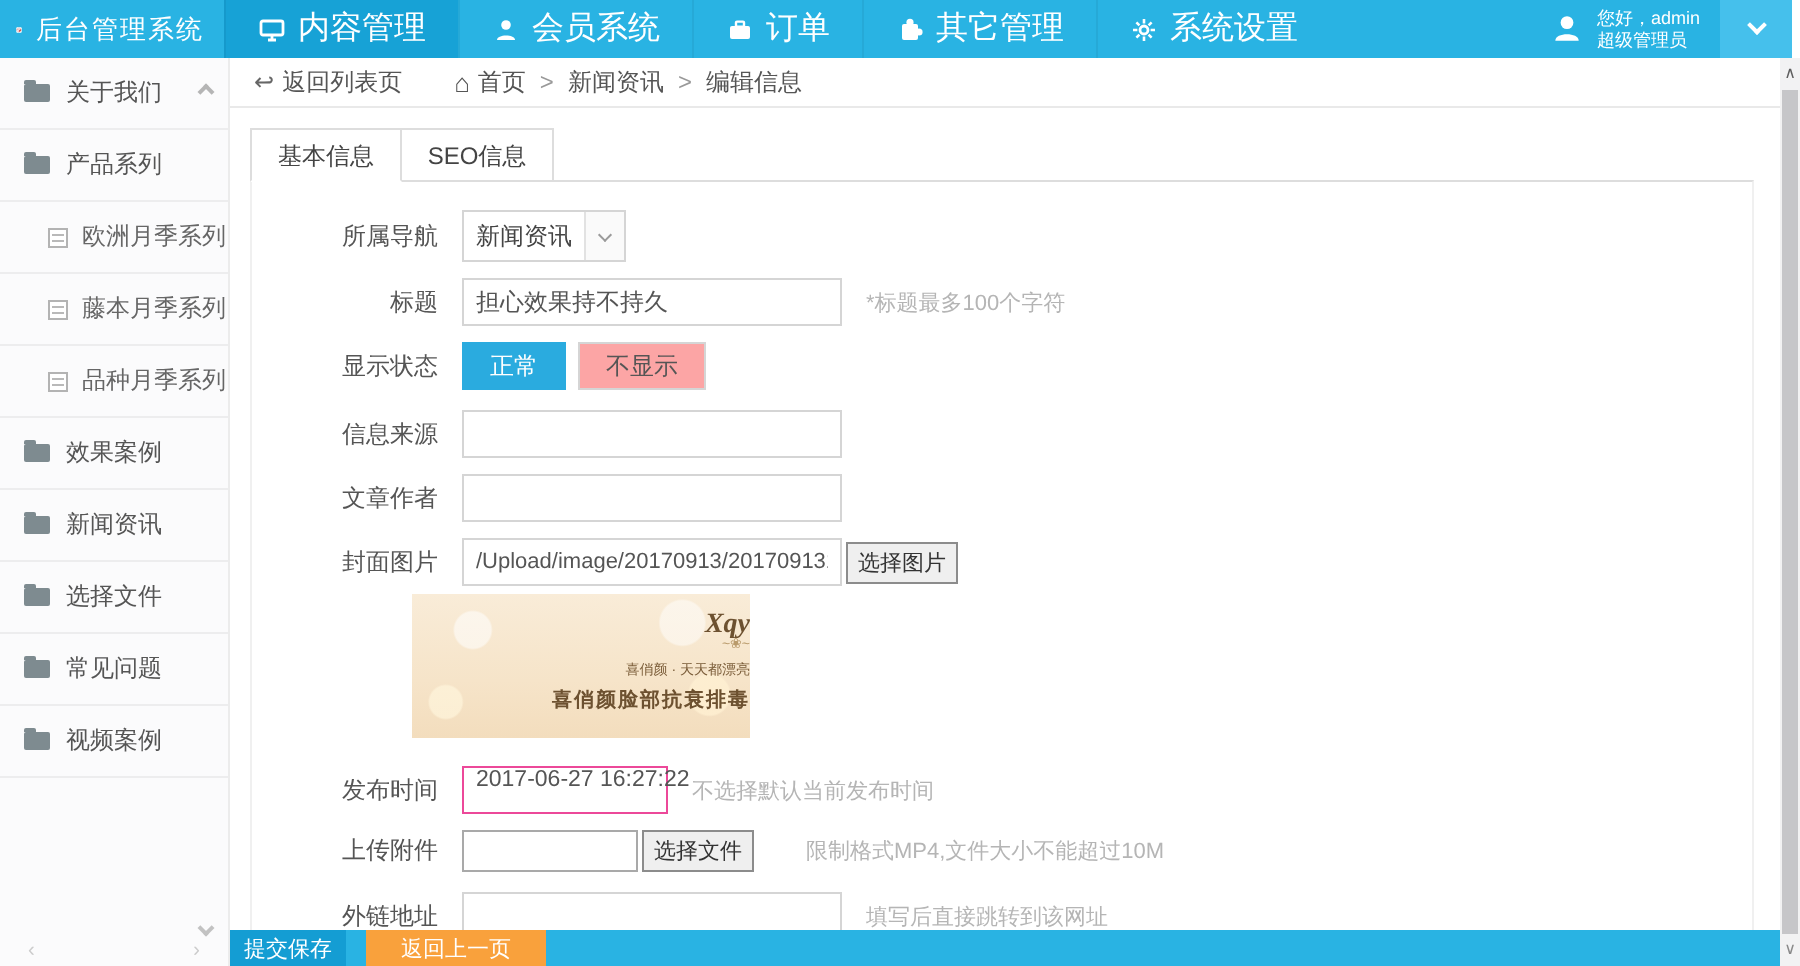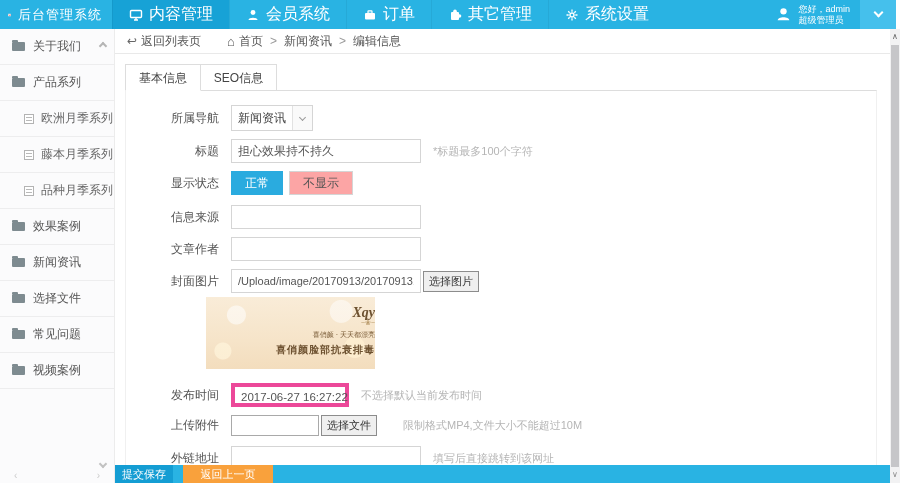--- a/index.html
+++ b/index.html
@@ -81,21 +81,21 @@
       radial-gradient(circle at 80% 20%, rgba(255,255,255,0.5) 0 11px, rgba(255,255,255,0) 12px),
       radial-gradient(circle at 88% 70%, rgba(255,240,210,0.8) 0 10px, rgba(255,255,255,0) 11px),
       radial-gradient(circle at 10% 75%, rgba(255,245,220,0.7) 0 8px, rgba(255,255,255,0) 9px),
       linear-gradient(180deg, #f9ecd8 0%, #f6e4c9 60%, #f3ddbd 100%);
     text-align:right; }
   .pv-brand { margin-top:8px; font-family:"Liberation Serif","DejaVu Serif",serif; font-style:italic; font-weight:bold; font-size:14px; color:#6d5130; }
   .pv-orn { color:#b99a6b; font-size:7px; line-height:4px; }
   .pv-tag { margin-top:5px; font-size:7px; color:#7a5c38; }
   .pv-cap { margin-top:3px; font-size:10px; font-weight:bold; color:#6d5130; letter-spacing:1px; }
 
-  .date-inp { width:118px; position:relative; display:flex; align-items:flex-end; border:4px solid #ec4899; height:24px; padding:0 4px 0 6px; }
+  .date-inp { width:103px; position:relative; display:flex; align-items:flex-start; border:1px solid #ec4899; height:24px; padding:0 4px 0 6px; }
   .date-val { flex:1; font-size:11.5px; color:#555; white-space:nowrap; }
   .file-inp { width:88px; height:21px; border:1px solid #a9a9a9; background:#fff; }
 
   .editor { margin:12px 12px 0 165px; border:1px solid #c6c6c6; height:60px; background:#fff; }
 
   
   .footer { position:absolute; left:115px; right:10px; bottom:0; height:18px; background:#29b3e3; z-index:20; display:flex; align-items:stretch; }
   .f-btn { border:none; font-size:11px; color:#fff; cursor:pointer; font-family:inherit; }
   .f-save { width:58px; background:#149dd3; }
   .f-back { width:90px; background:#f9a13c; margin-left:10px; }

